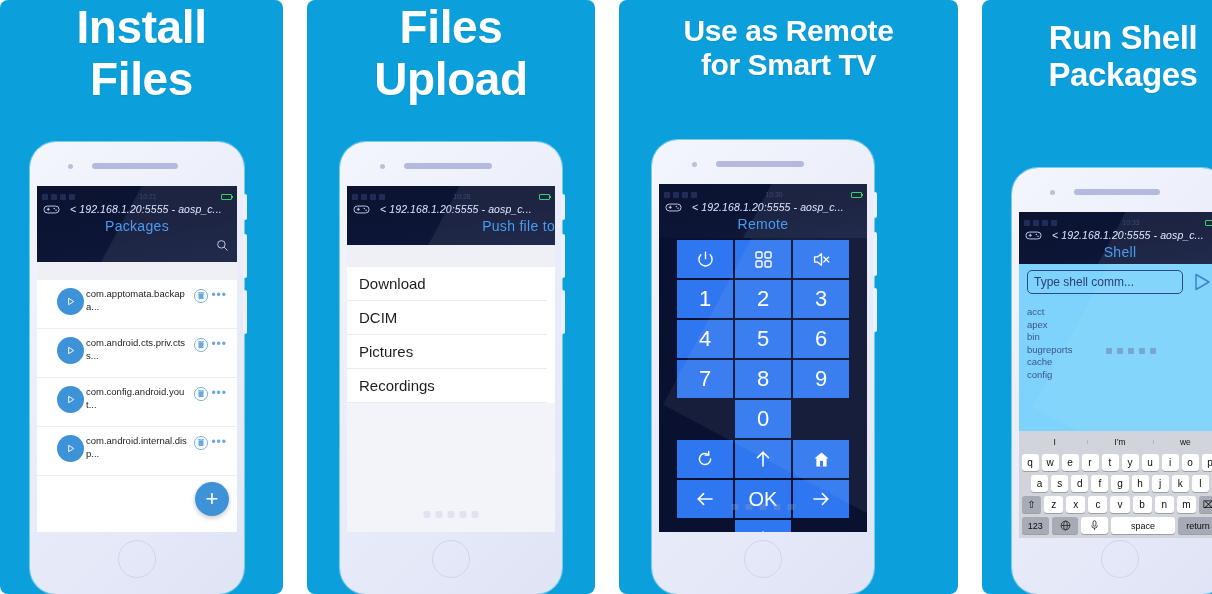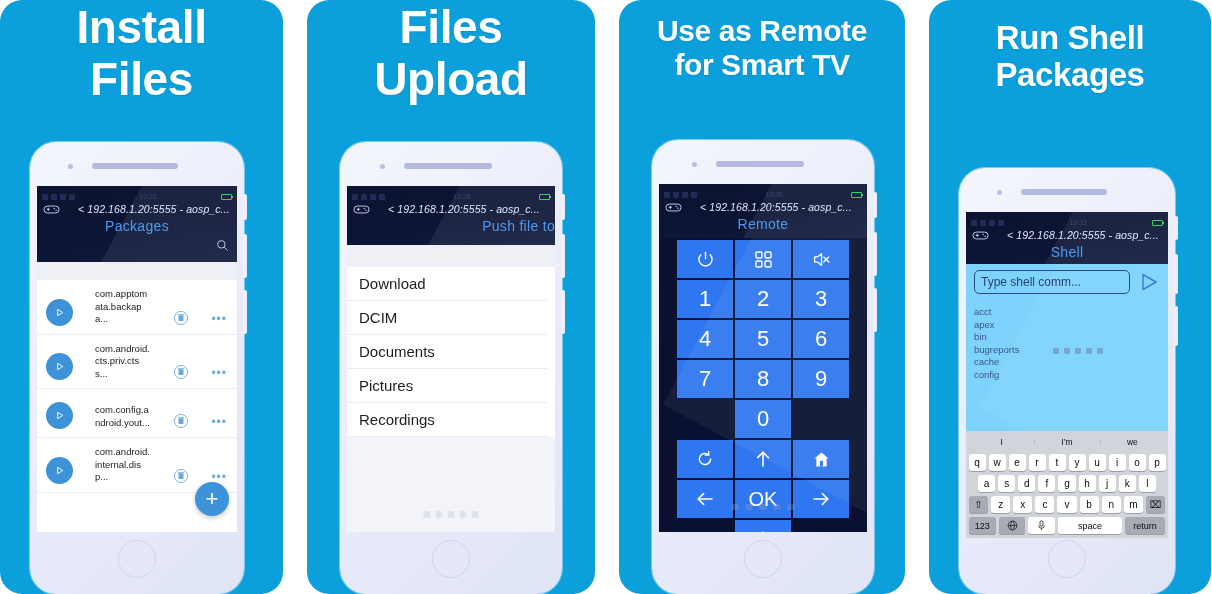--- a/index.html
+++ b/index.html
@@ -9,28 +9,28 @@
     font-family: "Liberation Sans", sans-serif;
     overflow: hidden;
   }
   .stage { position: relative; width: 1212px; height: 594px; display: flex; background: #fff; }
 
   
   .panel {
     position: relative;
     height: 594px;
     background: #0BA0DC;
-    border-radius: 22px;
+    border-radius: 8px;
     overflow: hidden;
     flex: 0 0 auto;
   }
   .p1 { width: 283px; margin-left: 0px; }
   .gap { flex: 0 0 24px; }
   .p2 { width: 288px; }
-  .p3 { width: 286px; }
+  .p3 { width: 339px; }
   .p4 { width: 282px; }
 
   .headline {
     position: absolute;
     left: 0; right: 0; top: 4px;
     text-align: center;
     color: #ffffff;
     font-weight: bold;
     line-height: 1.12;
     letter-spacing: -0.4px;
@@ -105,42 +105,42 @@
     position: relative; z-index: 2;
   }
   .sb-left { display:flex; gap:3px; align-items:center; opacity:.75; }
   .sb-ic { width:6px; height:6px; background:#2a3566; border-radius:1px; display:block; }
   .sb-mid { flex:1; text-align:center; font-size:7px; color:#3b4779; }
   .sb-right { display:flex; align-items:center; gap:2px; }
   .batt { width: 11px; height: 6px; border: 1px solid #39d268; border-radius: 1px; position: relative; }
   .batt::after{content:"";position:absolute;right:-2px;top:1px;width:1px;height:2px;background:#39d268;}
 
   .addrrow {
-    display: flex; align-items: center; gap: 18px;
+    display: flex; align-items: center; gap: 10px;
     padding: 1px 6px 0 6px; position: relative; z-index: 2; text-align: center;
   }
   .gamepad { width: 17px; height: 11px; flex: 0 0 auto; }
   .addrtext {
     font-size: 10.5px; font-style: italic; color: #dfe6ff;
     white-space: nowrap; overflow: hidden; letter-spacing: .1px;
   }
   .apptitle {
     text-align: center; color: #4a9bf0; font-size: 14px;
     padding: 3px 0 4px 0; position: relative; z-index: 2;
     letter-spacing: .3px;
   }
   .p1 .apptitle, .p2 .apptitle, .p3 .apptitle, .p4 .apptitle { font-weight: 400; }
   .searchrow { text-align: right; padding: 0 8px 3px 0; position: relative; z-index: 2; }
 
   
   .listtop { height: 18px; background: #eef0f6; }
   .pkglist { background: #ffffff; }
   .pkgrow {
-    display: flex; align-items: flex-end; gap: 22px;
-    padding: 8px 8px 8px 9px; border-bottom: 1px solid #eceef5;
+    display: flex; align-items: flex-start; gap: 2px;
+    padding: 8px 8px 8px 20px; border-bottom: 1px solid #eceef5;
     min-height: 49px;
   }
   .playbtn {
     width: 27px; height: 27px; border-radius: 50%;
     background: #3d92d8; flex: 0 0 auto;
     display: flex; align-items: center; justify-content: center;
   }
   .pkgname {
     flex: 1; font-size: 9.5px; color: #1b1b1b; line-height: 1.32;
     word-break: break-all;
@@ -395,21 +395,20 @@
             <div class="addrtext">&lt; 192.168.1.20:5555 - aosp_c...</div>
           </div>
           <div class="apptitle" style="padding-bottom:8px;text-align:right;">Push file to</div>
         </div>
 
         <div class="pushtop"></div>
 
         <div class="pushlist">
           <div class="pushrow">Download</div>
           <div class="pushrow">DCIM</div>
-          <div class="pushrow">Documents</div>
           <div class="pushrow">Pictures</div>
           <div class="pushrow">Recordings</div>
         </div>
 
         <div class="pushfill">
           <div class="wm-dots">
             <i></i>
               <i></i>
               <i></i>
               <i></i>

